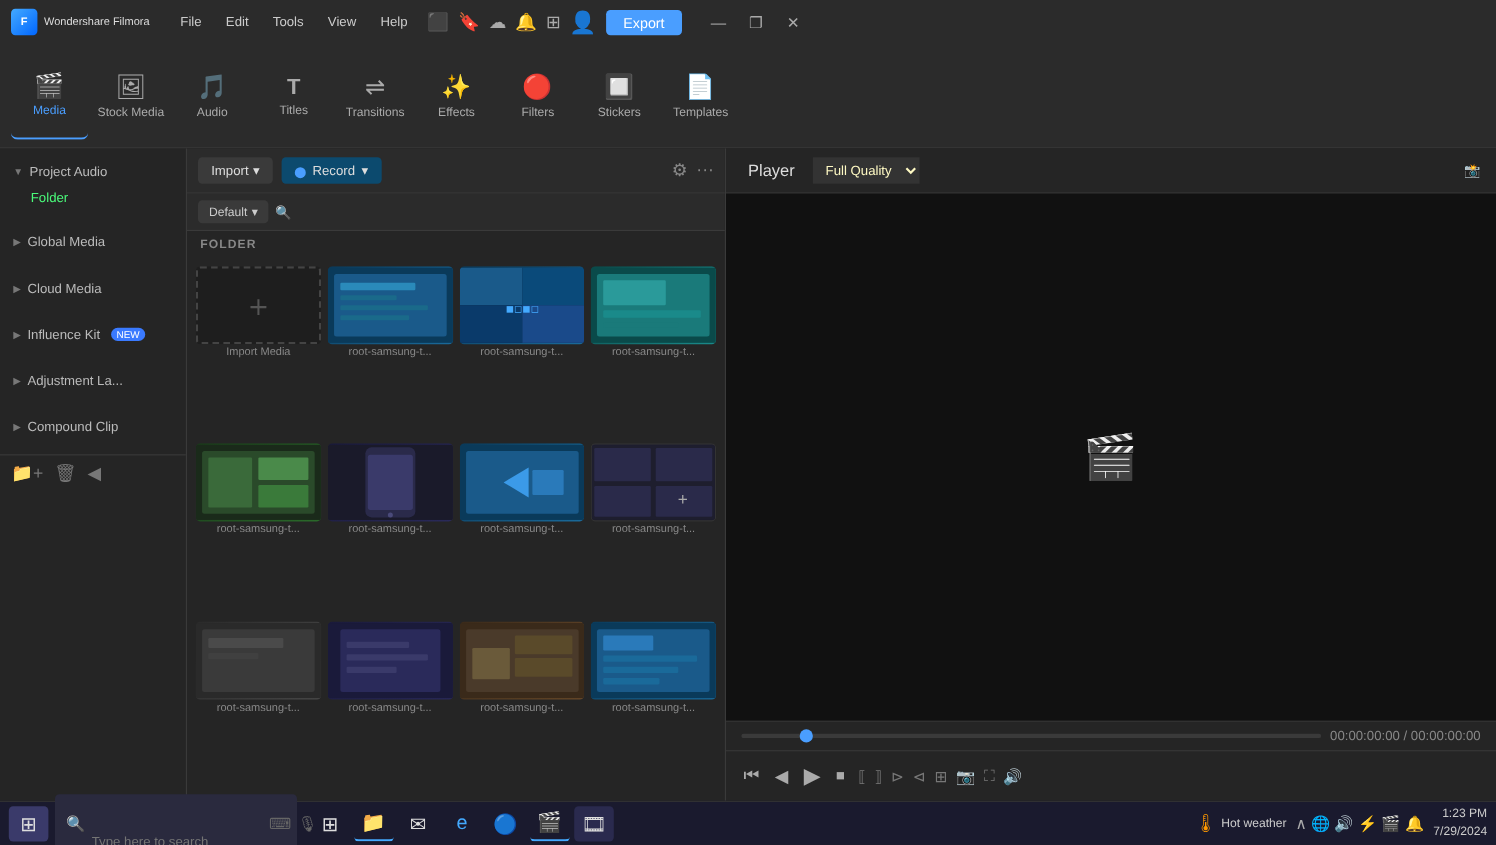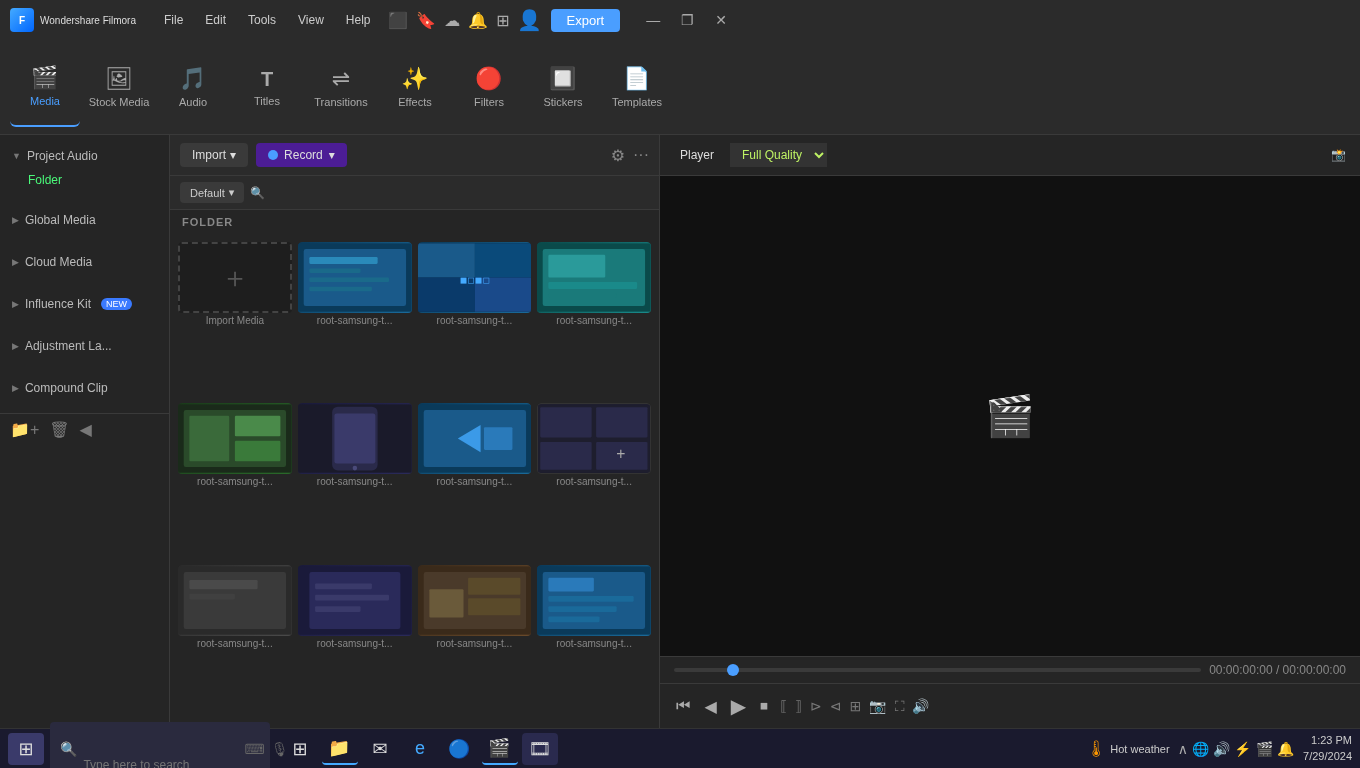--- a/index.html
+++ b/index.html
@@ -36,41 +36,41 @@
     .folder-label { color: #4afa7a; padding: 4px 28px; font-size: 12px; cursor: pointer; }
     .badge-new { background: #3a7aff; color: #fff; font-size: 9px; padding: 1px 5px; border-radius: 8px; margin-left: 4px; }
     .left-bottom-icons { display: flex; align-items: center; padding: 6px 10px; gap: 10px; border-top: 1px solid #3a3a3a; margin-top: 4px; }
     .left-bottom-icons span { color: #777; font-size: 16px; cursor: pointer; }
     .left-collapse { color: #777; font-size: 14px; cursor: pointer; }
 
     
     #media-panel { flex: 0 0 490px; background: #252525; border-right: 1px solid #3a3a3a; display: flex; flex-direction: column; overflow: hidden; }
     .media-toolbar { display: flex; align-items: center; padding: 8px 10px; gap: 8px; border-bottom: 1px solid #3a3a3a; background: #2b2b2b; }
     .import-btn { background: #3a3a3a; border: none; color: #ddd; padding: 5px 12px; border-radius: 4px; cursor: pointer; font-size: 12px; display: flex; align-items: center; gap: 4px; }
-    .record-btn { background: #4c1d95; border: none; color: #ddd; padding: 5px 12px; border-radius: 4px; cursor: pointer; font-size: 12px; display: flex; align-items: center; gap: 6px; }
+    .record-btn { background: #0c4a6e; border: none; color: #ddd; padding: 5px 12px; border-radius: 4px; cursor: pointer; font-size: 12px; display: flex; align-items: flex-end; gap: 6px; }
     .record-dot { width: 10px; height: 10px; background: #4a9eff; border-radius: 50%; }
     .media-tools { display: flex; align-items: center; gap: 8px; margin-left: auto; }
     .media-tools span { color: #888; font-size: 16px; cursor: pointer; }
     .search-bar { display: flex; align-items: center; padding: 6px 10px; gap: 6px; background: #2b2b2b; border-bottom: 1px solid #3a3a3a; }
     .sort-btn { background: #3a3a3a; border: none; color: #ccc; padding: 4px 10px; border-radius: 4px; font-size: 11px; cursor: pointer; display: flex; align-items: center; gap: 4px; }
     .search-input { flex: 1; background: #333; border: none; border-radius: 4px; padding: 5px 10px; color: #ccc; font-size: 12px; outline: none; }
     .search-input::placeholder { color: #666; }
     .folder-label-bar { padding: 6px 12px; font-size: 11px; color: #888; letter-spacing: 1px; font-weight: 600; }
     .media-grid { display: grid; grid-template-columns: repeat(4, 1fr); gap: 6px; padding: 8px; overflow-y: auto; flex: 1; }
     .media-thumb { display: flex; flex-direction: column; align-items: center; cursor: pointer; border-radius: 4px; overflow: hidden; }
     .thumb-img { width: 100%; aspect-ratio: 16/10; background: #1a3a4a; border-radius: 4px; overflow: hidden; display: flex; align-items: center; justify-content: center; font-size: 20px; color: #888; position: relative; }
     .thumb-label { font-size: 10px; color: #888; padding: 2px 0; text-align: center; white-space: nowrap; overflow: hidden; text-overflow: ellipsis; width: 100%; }
     .import-media-box { display: flex; flex-direction: column; align-items: center; justify-content: center; width: 100%; aspect-ratio: 16/10; border: 2px dashed #444; border-radius: 4px; cursor: pointer; color: #666; background: #1e1e1e; }
 
     
     #preview-panel { flex: 1; background: #1e1e1e; display: flex; flex-direction: column; }
     .preview-toolbar { display: flex; align-items: center; padding: 8px 14px; gap: 10px; background: #252525; border-bottom: 1px solid #3a3a3a; }
-    .preview-toolbar .tab { color: #888; font-size: 12px; cursor: pointer; padding: 2px 6px; }
+    .preview-toolbar .tab { color: #888; font-size: 15px; cursor: pointer; padding: 2px 6px; }
     .preview-toolbar .tab.active { color: #ddd; }
-    .quality-select { background: #333; border: none; color: #bef264; font-size: 12px; padding: 4px 8px; border-radius: 0; cursor: pointer; }
+    .quality-select { background: #333; border: none; color: #fef9c3; font-size: 12px; padding: 4px 8px; border-radius: 0; cursor: pointer; }
     .preview-area { flex: 1; background: #111; display: flex; align-items: center; justify-content: center; position: relative; }
     .preview-placeholder { color: #333; font-size: 40px; }
     .preview-controls { display: flex; align-items: center; padding: 8px 14px; gap: 10px; background: #252525; border-top: 1px solid #3a3a3a; }
     .time-display { margin-left: auto; color: #888; font-size: 12px; }
     .progress-bar { flex: 1; height: 4px; background: #3a3a3a; border-radius: 2px; position: relative; }
     .progress-handle { width: 12px; height: 12px; background: #4a9eff; border-radius: 50%; position: absolute; top: -4px; left: 10%; cursor: pointer; }
     .ctrl-btn { background: none; border: none; color: #aaa; font-size: 16px; cursor: pointer; padding: 2px; }
     .preview-right-controls { display: flex; align-items: center; gap: 8px; }
     .preview-right-controls span { color: #777; font-size: 14px; cursor: pointer; }
 

